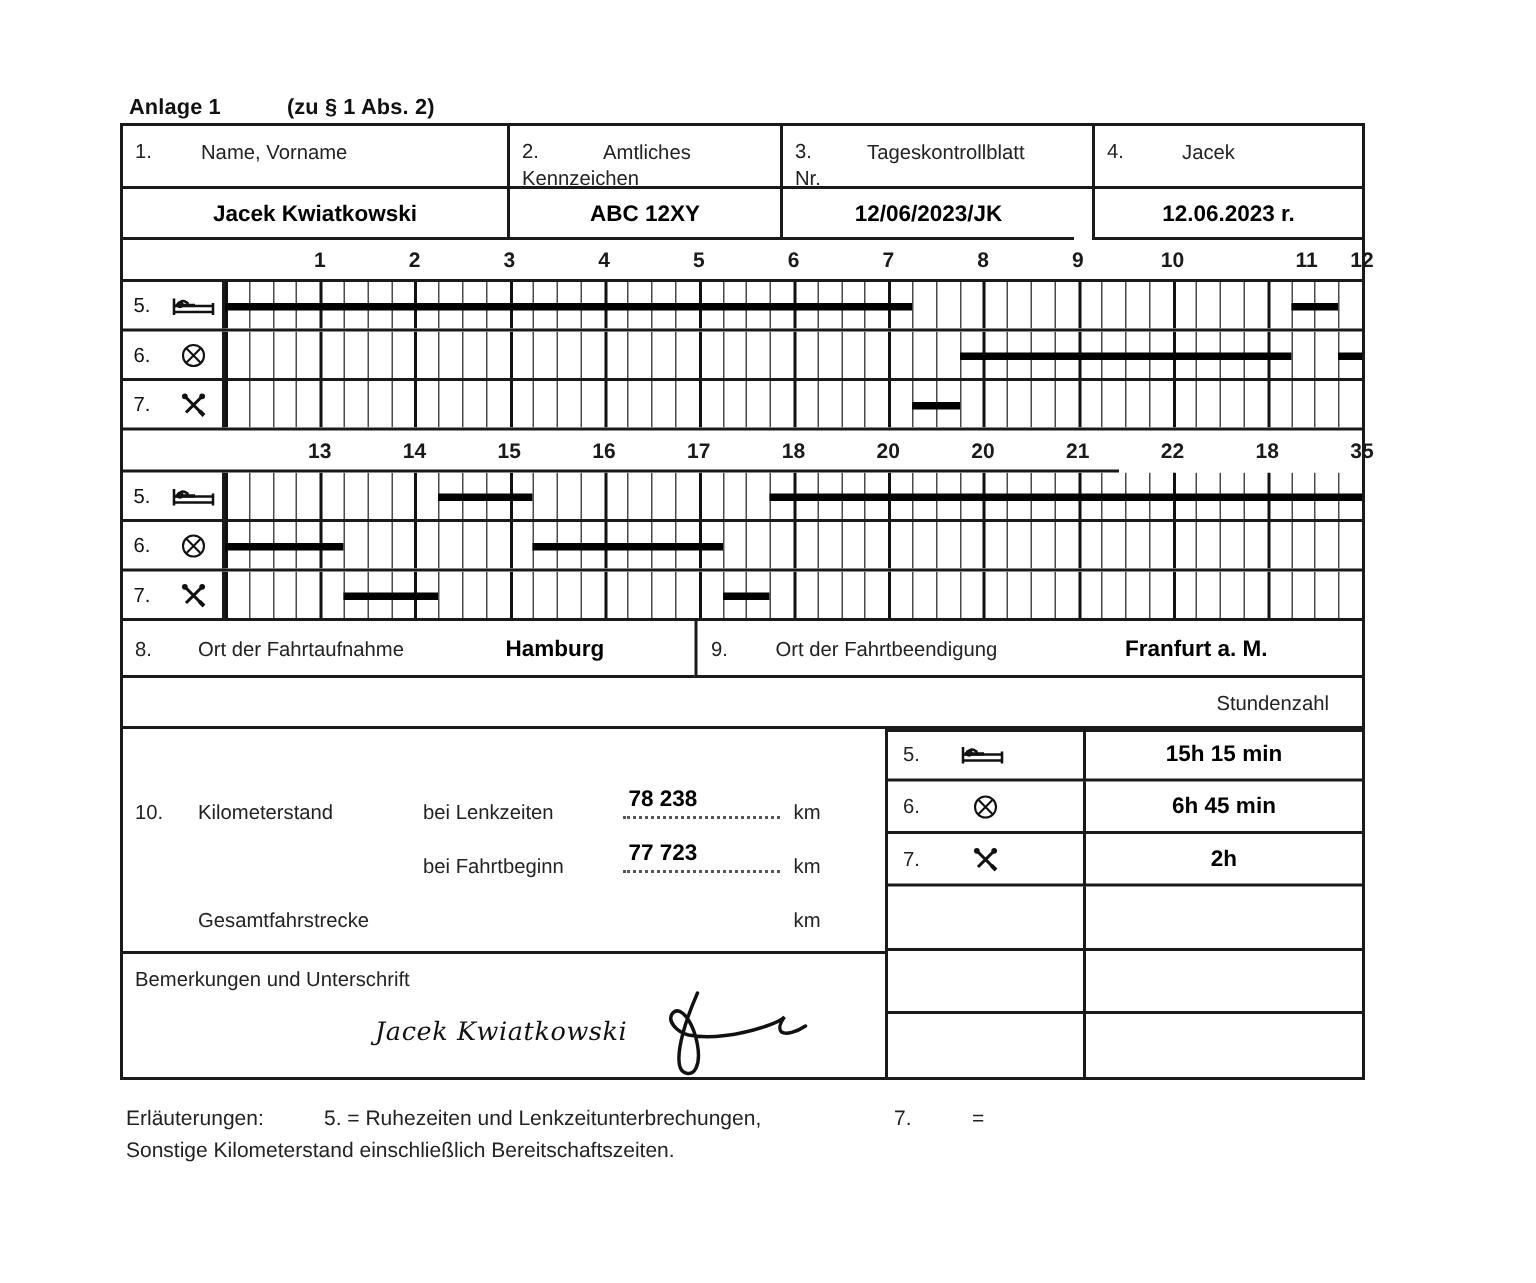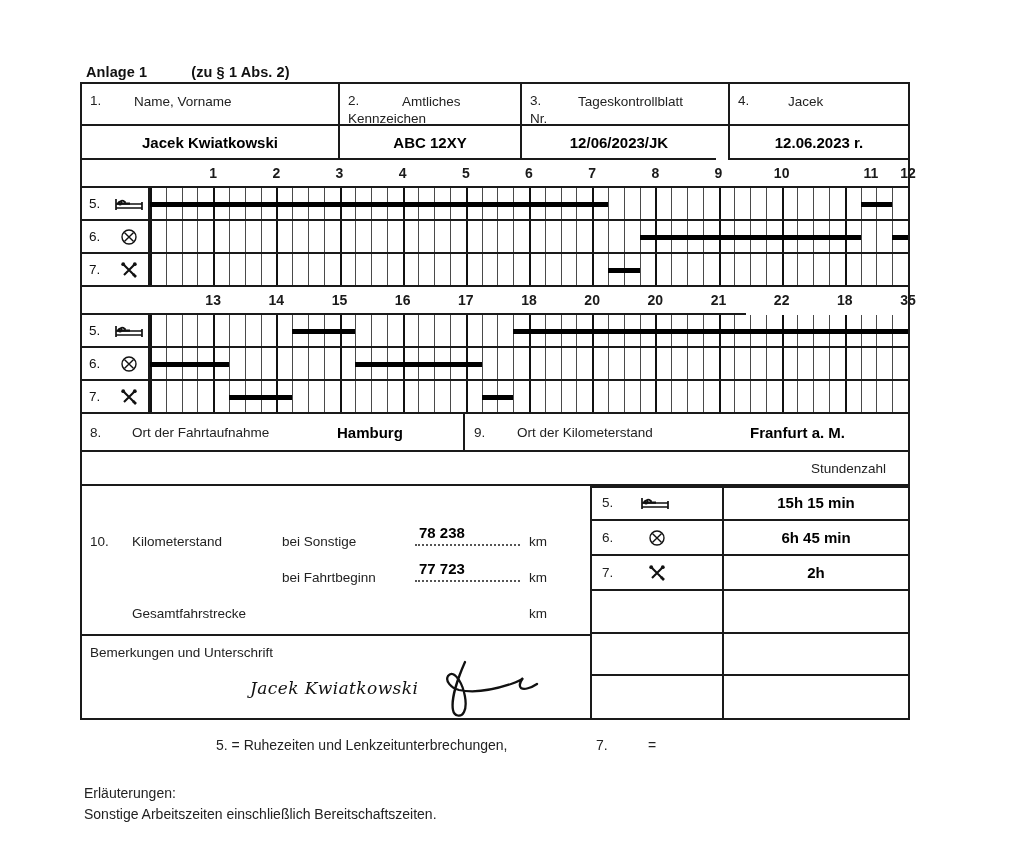--- a/index.html
+++ b/index.html
@@ -74,21 +74,21 @@
   .sig-name{
     font-family:"DejaVu Serif",serif;
     font-style:italic;font-size:17px;color:#111;
     letter-spacing:.4px;
   }
   .footer{
     position:absolute;left:84px;top:735px;width:860px;
     font-size:14px;line-height:21px;color:#222;
   }
   .footer .r1{display:flex;}
-  .footer .r1 .a{width:132px;margin-top:48px;}
+  .footer .r1 .a{width:132px;}
   .footer .r1 .b{width:380px;}
   .footer .r1 .c{width:178px;}
   .footer .r1 .d{width:52px;}
 </style>
 </head>
 <body>
 
 <div class="page">
 
   <div class="anlage">
@@ -551,33 +551,33 @@
         </div>
     </div>
 
     <div class="cell bb" style="left:0;top:330px;width:381px;height:38px;">
       <span class="lbl-num" style="position:absolute;left:8px;top:11px;">8.</span>
       <span class="lbl-txt" style="position:absolute;left:50px;top:11px;">Ort der Fahrtaufnahme</span>
       <span class="val-b" style="position:absolute;left:255px;top:10px;">Hamburg</span>
     </div>
     <div class="cell bb bl" style="left:381px;top:330px;width:445px;height:38px;">
       <span class="lbl-num" style="position:absolute;left:9px;top:11px;">9.</span>
-      <span class="lbl-txt" style="position:absolute;left:52px;top:11px;">Ort der Kilometerstand</span>
+      <span class="lbl-txt" style="position:absolute;left:52px;top:11px;">Ort der Fahrtbeendigung</span>
       <span class="val-b" style="position:absolute;left:285px;top:10px;">Franfurt a. M.</span>
     </div>
 
     <div class="cell bb" style="left:0;top:368px;width:826px;height:34px;">
       <span class="lbl-txt" style="position:absolute;right:22px;top:9px;">Stundenzahl</span>
     </div>
 
     <div class="cell br" style="left:0;top:402px;width:510px;height:148px;">
       <span class="lbl-num" style="position:absolute;left:8px;top:48px;">10.</span>
       <span class="lbl-txt" style="position:absolute;left:50px;top:48px;">Kilometerstand</span>
 
-      <span class="lbl-txt" style="position:absolute;left:200px;top:48px;">bei Sonstige</span>
+      <span class="lbl-txt" style="position:absolute;left:200px;top:48px;">bei Lenkzeiten</span>
       <span class="val-b" style="position:absolute;left:337px;top:38px;">78 238</span>
       <span class="dots" style="position:absolute;left:333px;top:58px;width:105px;"></span>
       <span class="lbl-txt" style="position:absolute;left:447px;top:48px;">km</span>
 
       <span class="lbl-txt" style="position:absolute;left:200px;top:84px;">bei Fahrtbeginn</span>
       <span class="val-b" style="position:absolute;left:337px;top:74px;">77 723</span>
       <span class="dots" style="position:absolute;left:333px;top:94px;width:105px;"></span>
       <span class="lbl-txt" style="position:absolute;left:447px;top:84px;">km</span>
 
       <span class="lbl-txt" style="position:absolute;left:50px;top:120px;">Gesamtfahrstrecke</span>
@@ -648,16 +648,16 @@
 
   </div>
 
   <div class="footer">
     <div class="r1">
       <span class="a">Erläuterungen:</span>
       <span class="b">5. = Ruhezeiten und Lenkzeitunterbrechungen,</span>
       <span class="d">7.</span>
       <span>=</span>
     </div>
-    <div>Sonstige Arbeitszeiten einschließlich Bereitschaftszeiten.</div>
+    <div>Sonstige Kilometerstand einschließlich Bereitschaftszeiten.</div>
   </div>
 
 </div>
 
 </body></html>

